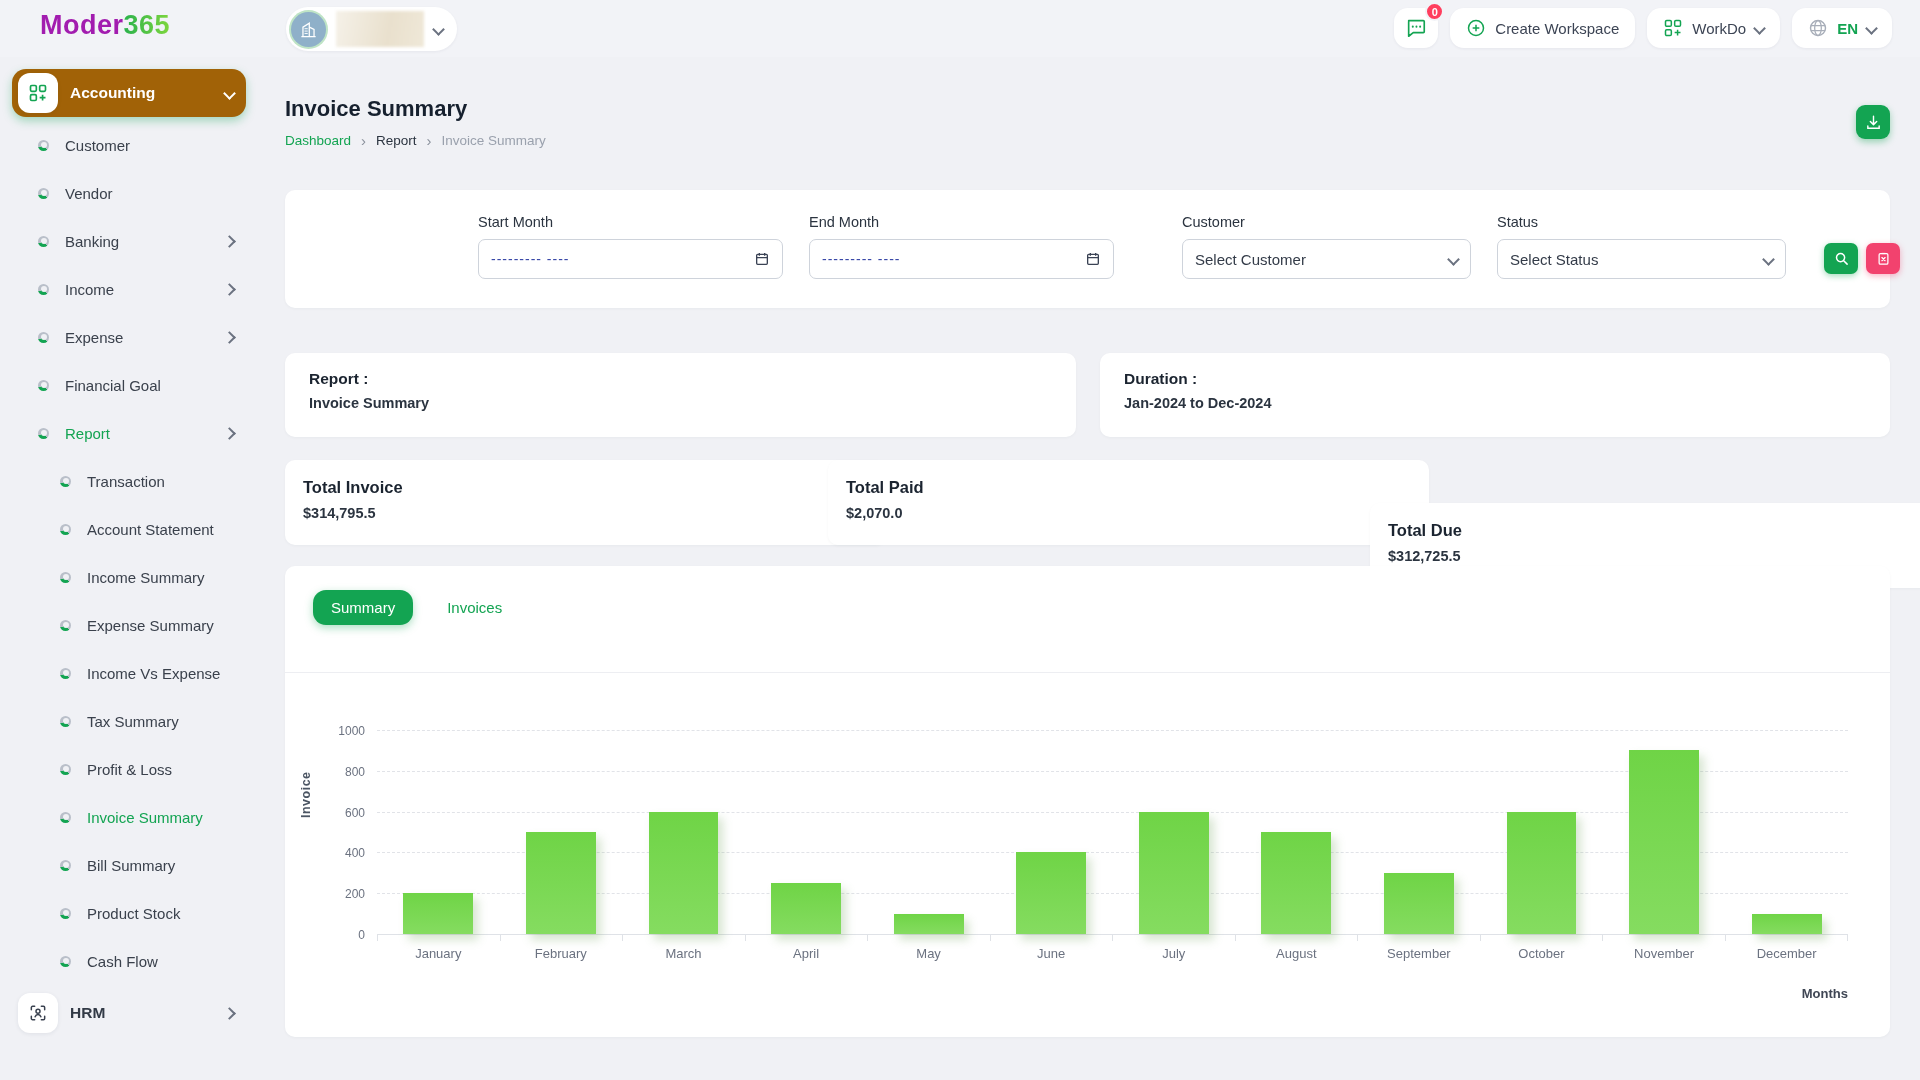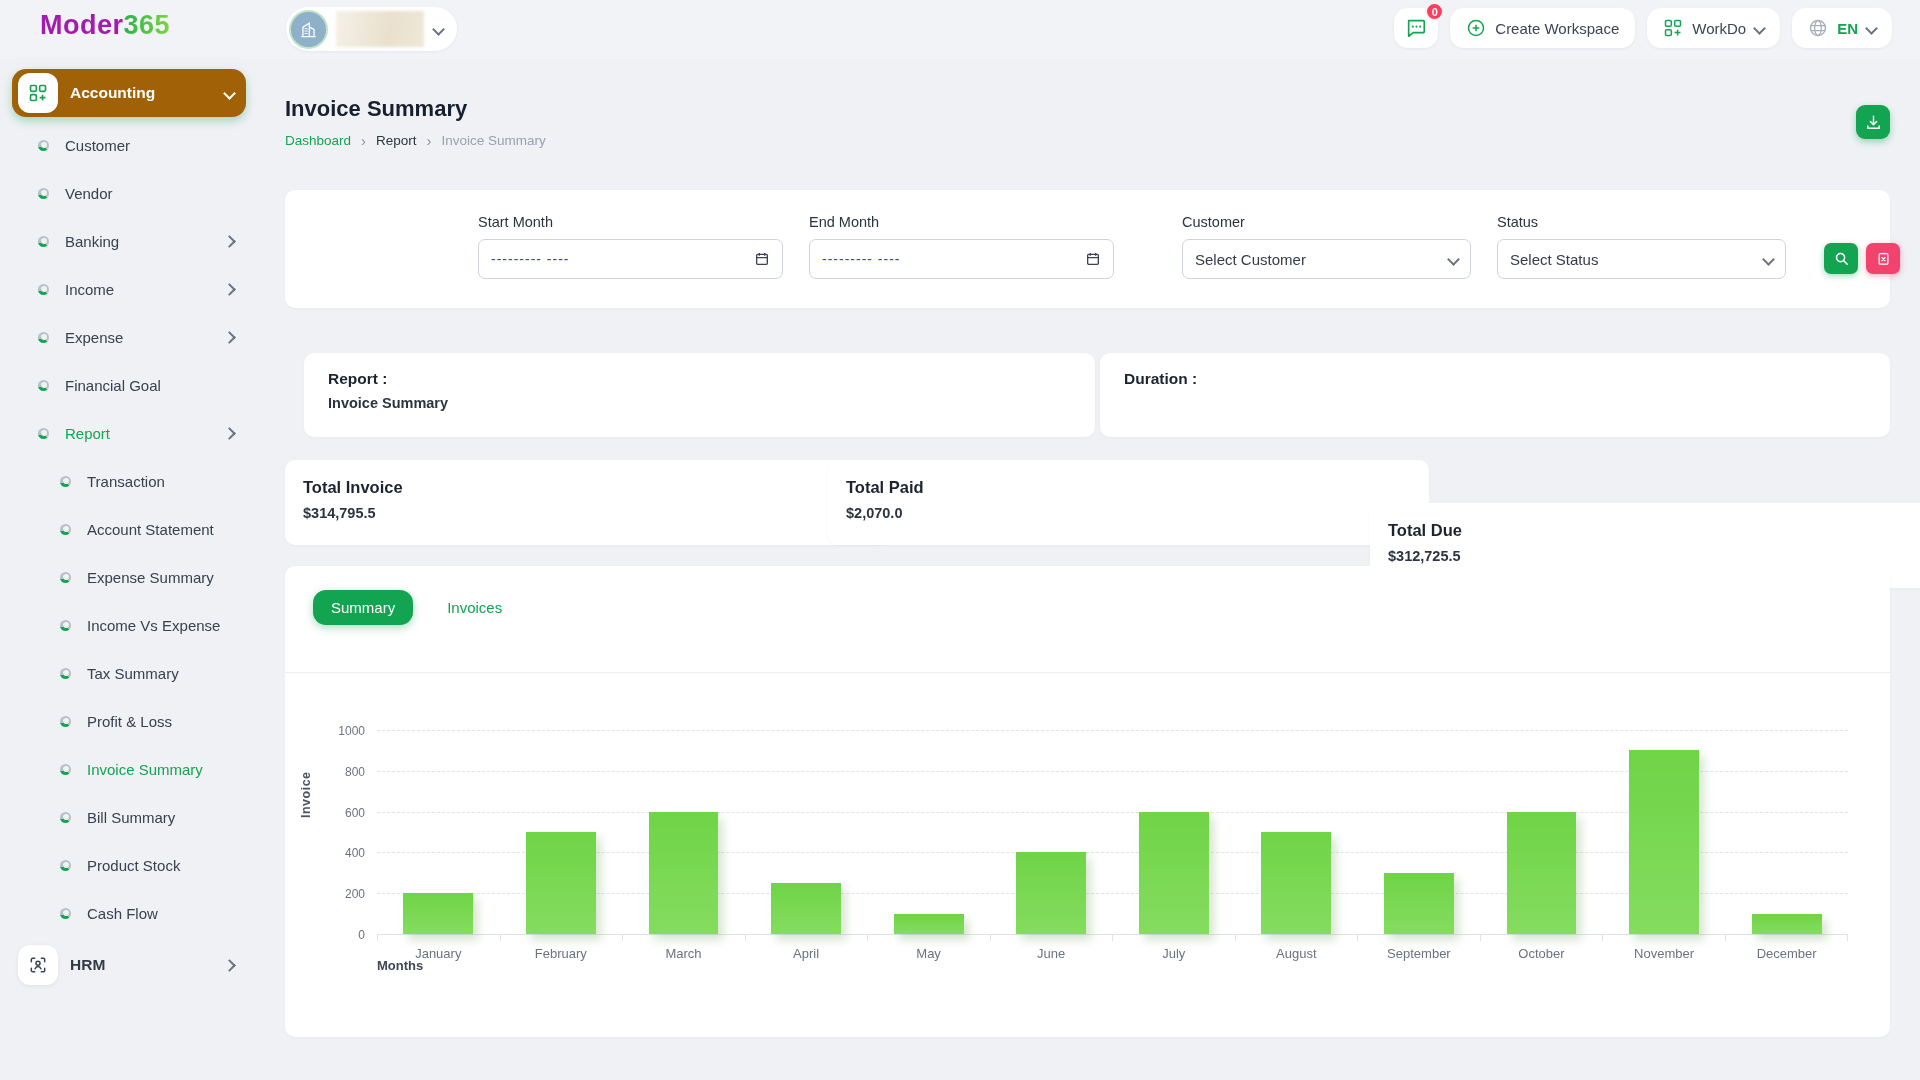--- a/index.html
+++ b/index.html
@@ -57,21 +57,21 @@
   .f-select { width:289px; }
   .dash-ph { color:#3a49a8; font-size:14px; letter-spacing:1px; }
   .sel-val { color:#333b48; font-size:15px; }
   .f-btns { display:flex; gap:8px; margin-top:29px; margin-left:12px; }
   .icon-btn { width:34px; height:31px; border-radius:7px; border:none; display:flex; align-items:center; justify-content:center; cursor:pointer; }
   .icon-btn.search { background:#13a452; box-shadow:0 2px 6px rgba(19,164,82,.4); }
   .icon-btn.reset { background:#f2426e; box-shadow:0 2px 6px rgba(242,66,110,.4); }
   .gap-lg { width:16px; flex:none; }
 
   
-  .info-card-left { left:285px; top:353px; width:791px; height:84px; padding:17px 24px;margin-left:19px; }
+  .info-card-left { left:285px; top:353px; width:791px; height:84px; padding:17px 24px; }
   .info-card-right { left:1100px; top:353px; width:790px; height:84px; padding:17px 24px; }
   .info-h { font-size:15.5px; font-weight:bold; color:#1b2430; margin-bottom:7px; }
   .info-v { font-size:14.5px; font-weight:bold; color:#2b3440; }
 
   
   .tot-card { top:460px; width:601px; height:85px; padding:18px 18px; }
   .tot-label { font-size:16.5px; font-weight:bold; color:#1b2430; margin-bottom:8px; }
   .tot-value { font-size:14.5px; font-weight:bold; color:#2b3440; }
 
   
@@ -87,21 +87,21 @@
   .gridline.base { border-top:1px solid #dfe2e7; }
   .ytick { position:absolute; left:-58px; width:46px; text-align:right; font-size:12px; color:#6b7280; transform:translateY(-6px); }
   .bars { position:absolute; inset:0; display:flex; align-items:flex-end; }
   .bar-col { flex:1; display:flex; align-items:flex-end; justify-content:center; height:100%; }
   .bar { width:57%; max-width:88px; background:linear-gradient(180deg,#6fd446,#85dc60); box-shadow:5px 6px 9px rgba(110,160,90,.28); }
   .tickstrip { position:absolute; left:92px; right:42px; top:368px; height:7px; display:flex; }
   .tickstrip span { flex:1; border-right:1px solid #dfe2e7; }
   .tickstrip span:first-child { border-left:1px solid #dfe2e7; }
   .xlabels { position:absolute; left:92px; right:42px; top:380px; display:flex; }
   .xlabels span { flex:1; text-align:center; font-size:13px; color:#6b7280; }
-  .months-lab { position:absolute; left:92px; right:42px; top:392px; text-align:left; font-size:13px; font-weight:bold; color:#3f4654; }
+  .months-lab { position:absolute; left:92px; right:42px; top:420px; text-align:right; font-size:13px; font-weight:bold; color:#3f4654; }
 
   svg { display:block; }
 </style>
 </head>
 <body>
 
 <div class="topbar">
   <div class="logo">
     <span class="lg1">Moder</span><span class="lg2">365</span>
   </div>
@@ -202,20 +202,24 @@
         <span class="n-label">Report</span>
         <span class="chev r"></span>
       </div>
       <div class="nav-link sub">
         <span class="bullet"></span>
         <span class="n-label">Transaction</span>
       </div>
       <div class="nav-link sub">
         <span class="bullet"></span>
         <span class="n-label">Account Statement</span>
+      </div>
+      <div class="nav-link sub">
+        <span class="bullet"></span>
+        <span class="n-label">Income Summary</span>
       </div>
       <div class="nav-link sub">
         <span class="bullet"></span>
         <span class="n-label">Expense Summary</span>
       </div>
       <div class="nav-link sub">
         <span class="bullet"></span>
         <span class="n-label">Income Vs Expense</span>
       </div>
       <div class="nav-link sub">
@@ -323,20 +327,21 @@
     </button>
   </div>
 </section>
 
 <section class="card info-card-left">
   <div class="info-h">Report :</div>
   <div class="info-v">Invoice Summary</div>
 </section>
 <section class="card info-card-right">
   <div class="info-h">Duration :</div>
+  <div class="info-v">Jan-2024 to Dec-2024</div>
 </section>
 
 <section class="card tot-card" style="left:285px;">
   <div class="tot-label">Total Invoice</div>
   <div class="tot-value">$314,795.5</div>
 </section>
 <section class="card tot-card" style="left:828px;">
   <div class="tot-label">Total Paid</div>
   <div class="tot-value">$2,070.0</div>
 </section>

